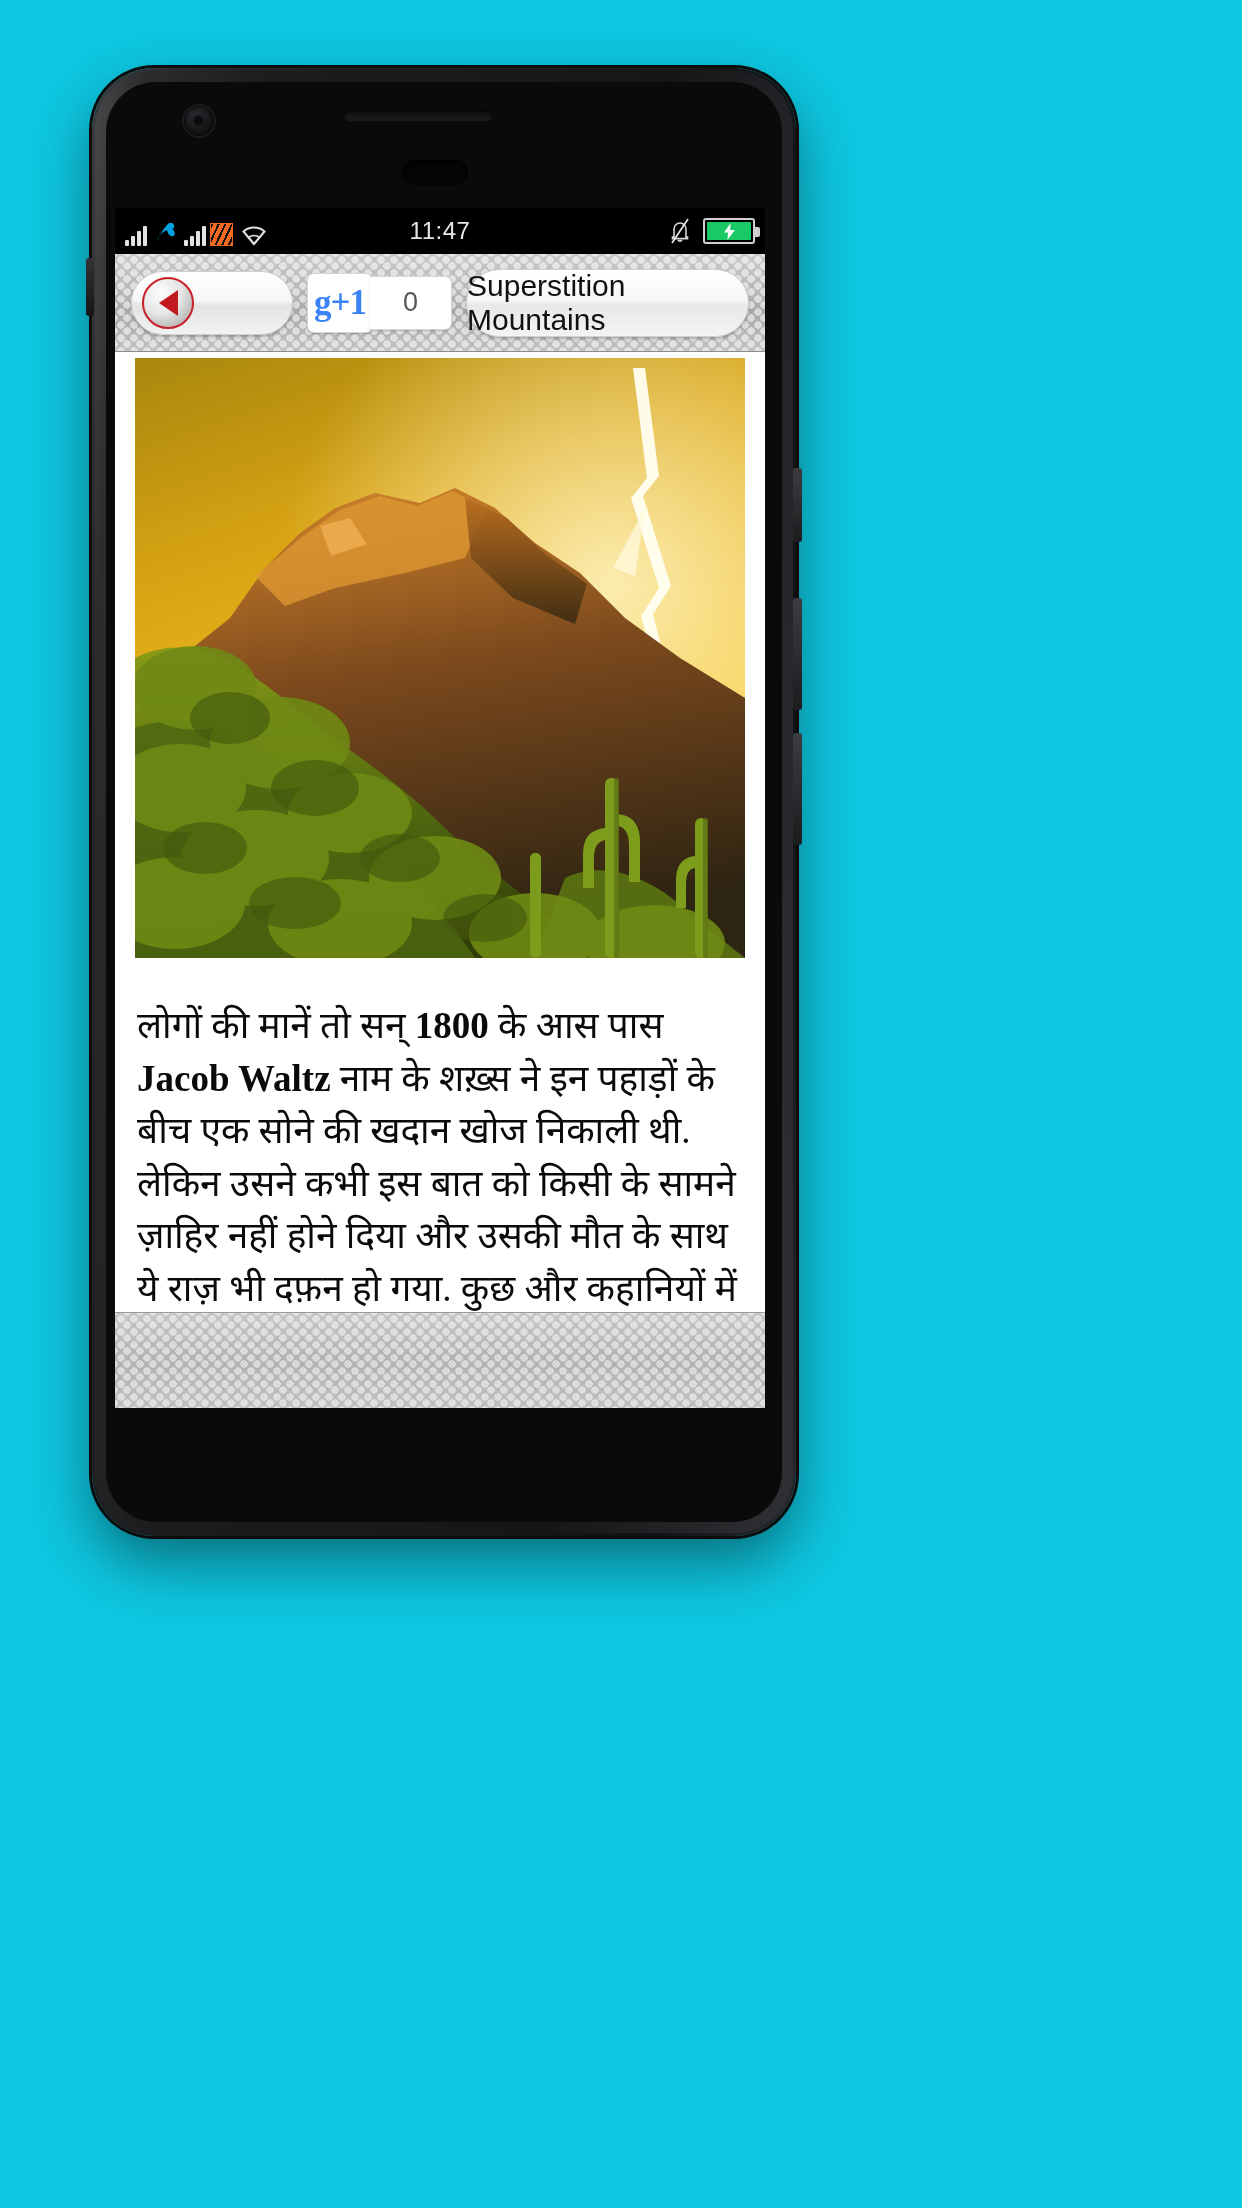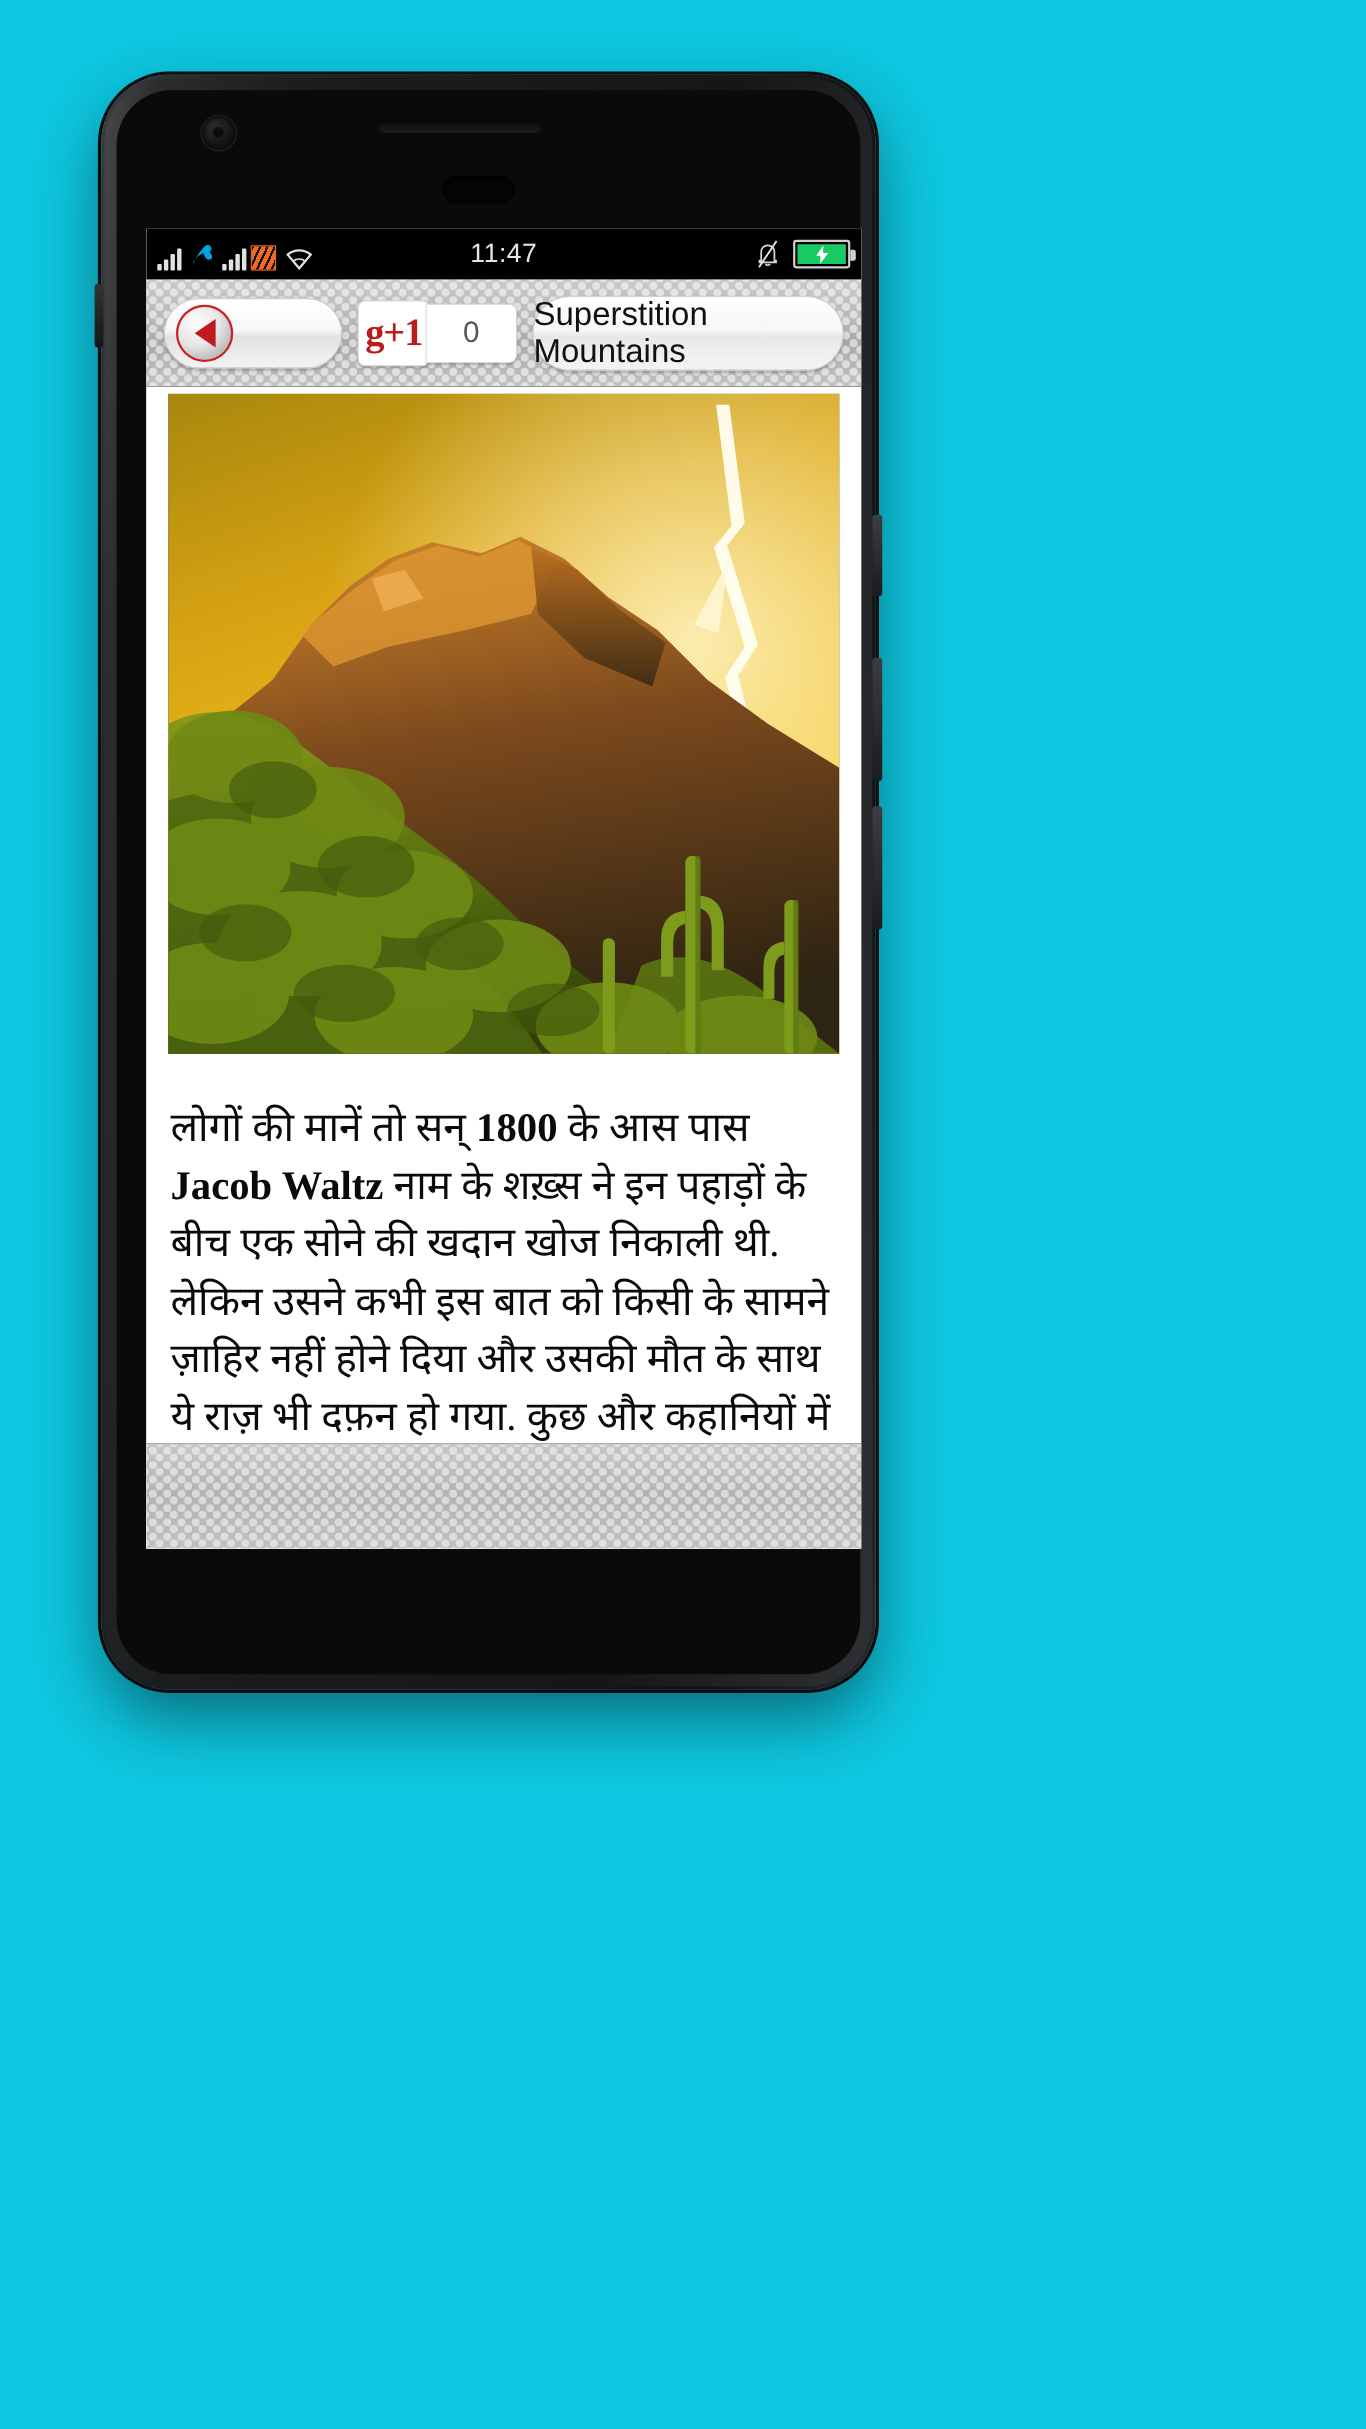--- a/index.html
+++ b/index.html
@@ -60,21 +60,21 @@
     box-shadow: inset 0 1px 2px #000;
   }
   #earpiece {
     position:absolute; left:310px; top:92px; width:66px; height:25px;
     border-radius:13px; background:#040404;
     box-shadow: inset 0 1px 3px #000;
   }
 
   
   #screen {
-    position:absolute; left:41px; top:140px;
+    position:absolute; left:23px; top:140px;
     width:650px; height:1200px;
     background:#fff; overflow:hidden;
   }
 
   
   #status-bar {
     height:46px; background:#000; color:#d8d8d8;
     display:flex; align-items:center; position:relative;
     padding:0 10px;
   }
@@ -144,21 +144,21 @@
     border-top:13px solid transparent;
     border-bottom:13px solid transparent;
     border-right:19px solid #c2191f;
   }
   #plusone-widget { display:flex; align-items:center; }
   #gplus-badge {
     width:66px; height:60px; background:#fff; border-radius:7px;
     border:1px solid #d6d6d6;
     box-shadow:0 1px 2px rgba(0,0,0,.22);
     display:flex; align-items:center; justify-content:center;
-    color:#b91c1c; font-size:35px; font-weight:bold;
+    color:#3b82f6; font-size:35px; font-weight:bold;
     font-family:"Liberation Serif", serif;
     letter-spacing:-1px; line-height:1;text-align:right;
   }
   #gplus-count {
     width:82px; height:54px; background:#fff;
     border:1px solid #d6d6d6; border-left:none;
     border-radius:0 7px 7px 0;
     margin-left:-3px;
     box-shadow:0 1px 2px rgba(0,0,0,.18);
     display:flex; align-items:center; justify-content:center;

